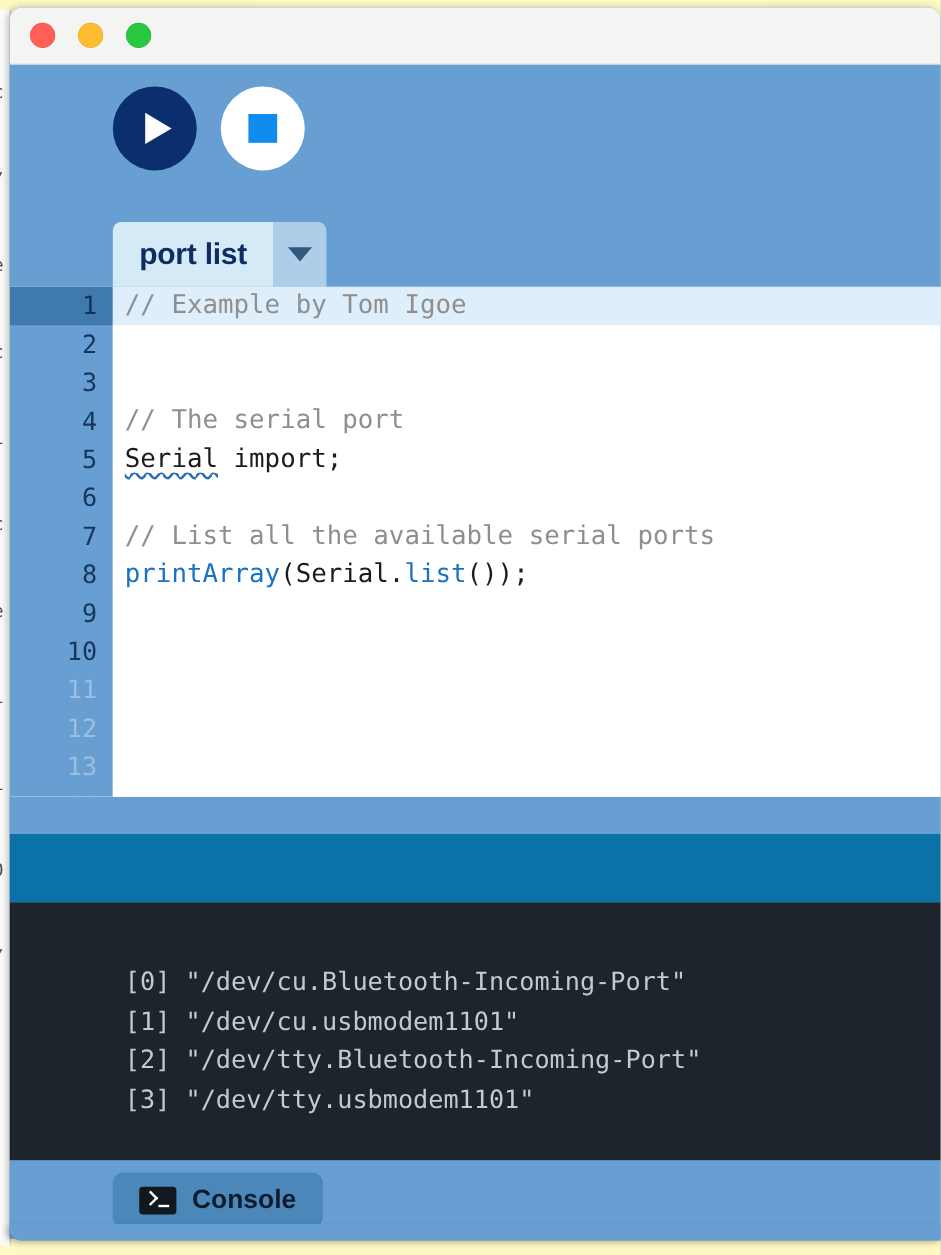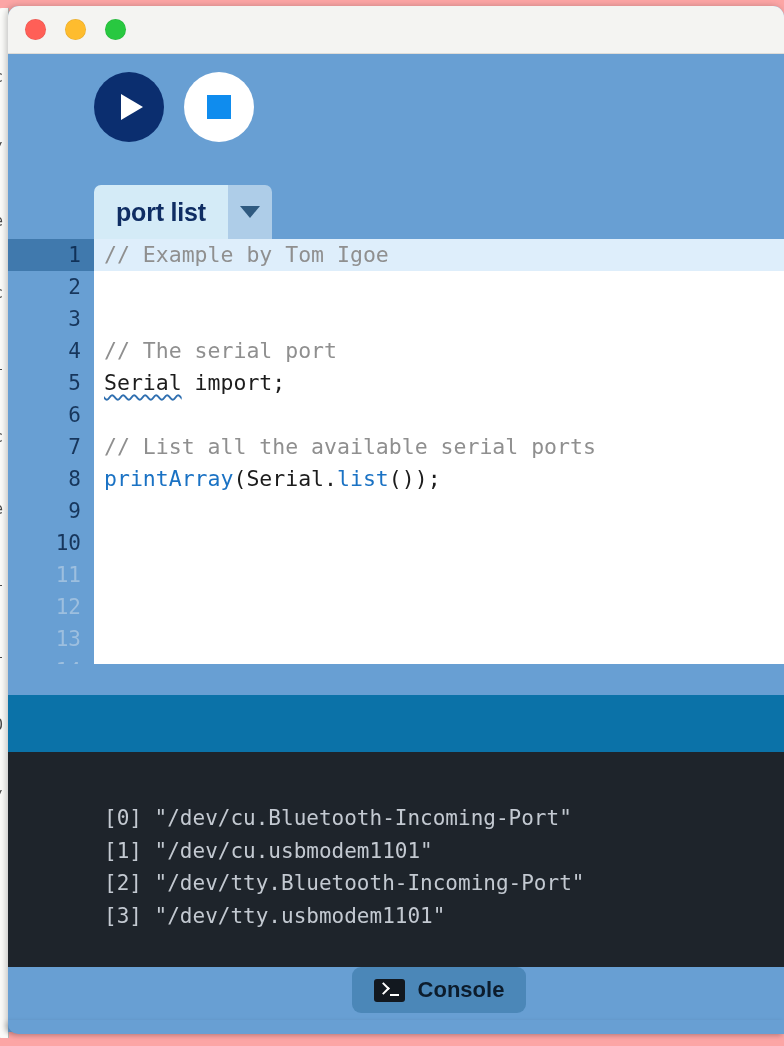--- a/index.html
+++ b/index.html
@@ -2,21 +2,21 @@
 <html><head>
 <meta charset="utf-8">
 <style>
   html,body{margin:0;padding:0;}
   body{
     width:784px;height:1046px;overflow:hidden;
     background:#c9c8c4;
     font-family:"Liberation Sans", sans-serif;
     -webkit-font-smoothing:antialiased;
   }
-  #screen{position:relative;width:784px;height:1046px;overflow:hidden;background:#fca5a5;}
+  #screen{position:relative;width:784px;height:1046px;overflow:hidden;background:#fef9c3;}
 
   
   .bg-window{
     position:absolute;left:-6px;top:8px;width:14px;height:1030px;
     background:#fbfbf9;border-right:1px solid #b9b8b4;
     border-radius:8px 0 0 8px;overflow:hidden;
   }
   .bg-frag{
     position:absolute;left:0;width:14px;
     font-family:"DejaVu Sans Mono", monospace;font-size:15px;color:#4a4a4a;
@@ -112,21 +112,21 @@
   }
   .console-inner{padding:50px 0 0 0;}
   .cout{
     font-family:"DejaVu Sans Mono", monospace;font-size:21px;color:#c3c9d1;
     line-height:32.5px;white-space:pre;padding-left:96px;
   }
 
   
   .bottombar{
     position:relative;height:66px;background:#689FD3;display:flex;align-items:center;
-    padding-left:86px;box-sizing:border-box;gap:2px;flex-direction:column;
+    padding-left:86px;box-sizing:border-box;gap:2px;
   }
   .btab{
     display:flex;align-items:center;gap:13px;
     padding:10px 22px;border-radius:9px;cursor:pointer;
     font-size:22px;font-weight:bold;
   }
   .btab.active{background:#4b87b8;color:#0c1c2c;}
   .btab.idle{color:#0d4f74;}
   .icon-term{
     width:31px;height:23px;background:#12181f;border-radius:3px;

